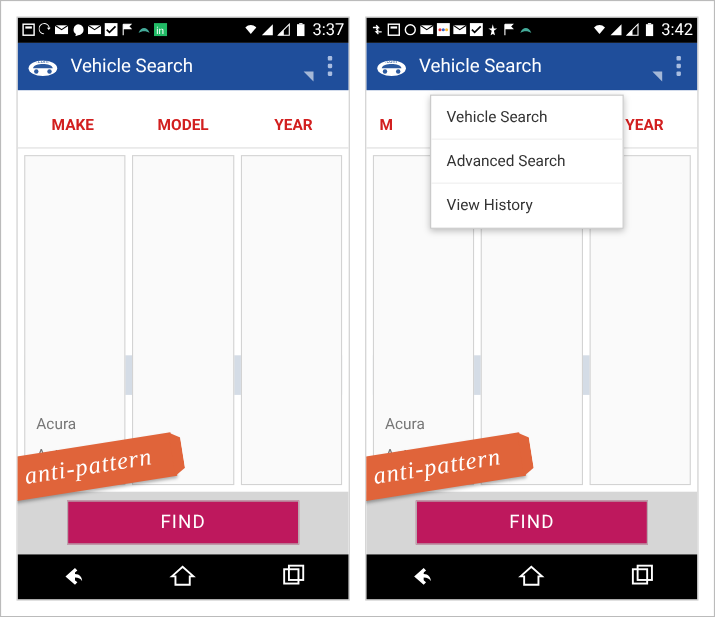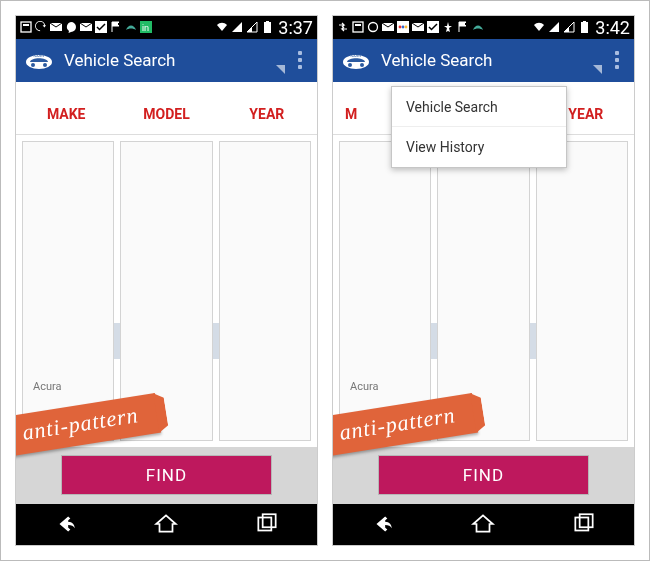--- a/index.html
+++ b/index.html
@@ -29,21 +29,21 @@
     color: #fff;
     display: flex;
     align-items: center;
     padding: 0 4px;
     font-size: 11px;
     gap: 4px;
   }
   .statusbar .sb-left { display:flex; gap:3px; align-items:center; }
   .statusbar .sb-right { margin-left:auto; display:flex; gap:3px; align-items:center; }
   .sb-ic { width:12px; height:12px; display:inline-flex; align-items:center; justify-content:center; }
-  .sb-clock { font-size:18px; font-weight:400; margin-left:2px; }
+  .sb-clock { font-size:15px; font-weight:400; margin-left:2px; }
   
   .appbar {
     height: 46px;
     background: #1f4e9b;
     color: #fff;
     display: flex;
     align-items: center;
     padding: 0 8px;
     gap: 10px;
     position: relative;
@@ -71,21 +71,21 @@
   
   .pickers {
     flex:1; position:relative; display:flex; gap:6px; padding:6px;
   }
   .picker-col {
     flex:1; border:1px solid #d3d3d3; background:#fafafa; position:relative;
     display:flex; flex-direction:column; justify-content:flex-start;
   }
   .picker-col .cell {
     height:36px; display:flex; align-items:center; padding-left:10px;
-    color:#777; font-size:11px;
+    color:#777; font-size:14px;
   }
   .highlight-band {
     position:absolute; left:6px; right:6px; top:188px; height:36px;
     background:#c5d0de; opacity:.75; pointer-events:none;
   }
   .picker-col .spacer { height:226px; }
   
   .findrow {
     height:60px; background:#d6d6d6; display:flex; align-items:center; justify-content:center;
   }
@@ -425,19 +425,20 @@
     <span class="nav-btn">
         <svg viewBox="0 0 24 24" width="26" height="26">
           <rect x="4" y="6" width="12" height="12" fill="none" stroke="#fff" stroke-width="1.6"></rect>
           <rect x="8" y="3" width="12" height="12" fill="none" stroke="#fff" stroke-width="1.6"></rect>
         </svg>
       </span>
   </div>
 
   <div class="dropdown">
     <div class="dd-item">Vehicle Search</div>
+    <div class="dd-item">Advanced Search</div>
     <div class="dd-item">View History</div>
   </div>
 
   <div class="sticker">
     <div class="stk">anti-pattern</div>
   </div>
 </div>
 
 </body></html>

